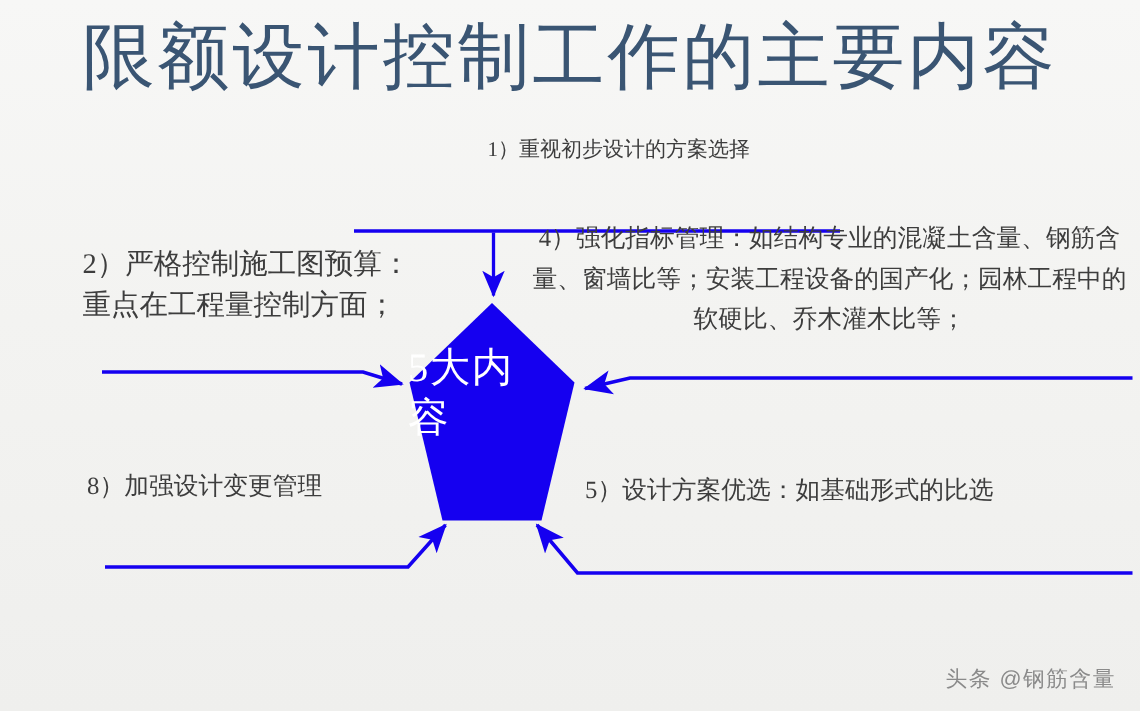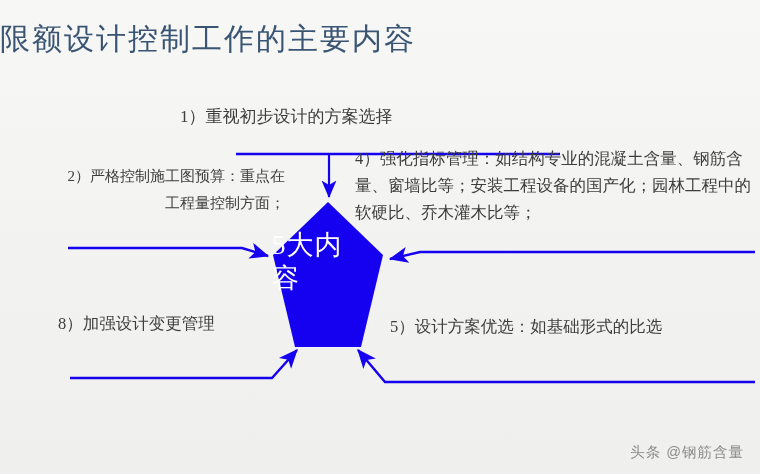--- a/index.html
+++ b/index.html
@@ -23,22 +23,22 @@
     background:
       linear-gradient(180deg, #f7f7f6 0%, #f3f3f1 45%, #efefed 100%);
   }
 
   
   #title {
     position: absolute;
     left: 0;
     top: 14px;
     width: 760px;
-    text-align: left;
-    font-size: 30px;
+    text-align: center;
+    font-size: 48px;
     line-height: 50px;
     letter-spacing: 2px;
     color: #3a5573;
     font-family: "Liberation Serif", "DejaVu Serif", serif;
     white-space: nowrap;
   }
 
   
   #diagram {
     position: absolute;
@@ -52,49 +52,49 @@
   .txt {
     position: absolute;
     color: #3d3d3d;
     font-family: "Liberation Serif", "DejaVu Serif", serif;
     font-size: 16px;
     line-height: 25px;
   }
 
   #item1 {
     left: 180px;
-    top: 104px;
+    top: 88px;
     width: 320px;
-    text-align: left;
-    font-size: 17px;
+    text-align: right;
+    font-size: 14px;
   }
 
   #item2 {
     left: 55px;
     top: 163px;
     width: 230px;
-    text-align: right;
-    font-size: 15px;
+    text-align: left;
+    font-size: 19px;
     line-height: 27px;
   }
 
   #item3 {
     left: 58px;
     top: 310px;
     width: 225px;
     text-align: left;
     font-size: 16.5px;
     line-height: 27px;
   }
 
   #item4 {
     left: 355px;
     top: 145px;
     width: 396px;
-    text-align: left;
+    text-align: center;
     font-size: 16.5px;
     line-height: 27px;
   }
 
   #item5 {
     left: 390px;
     top: 313px;
     width: 320px;
     text-align: left;
     font-size: 16.5px;

